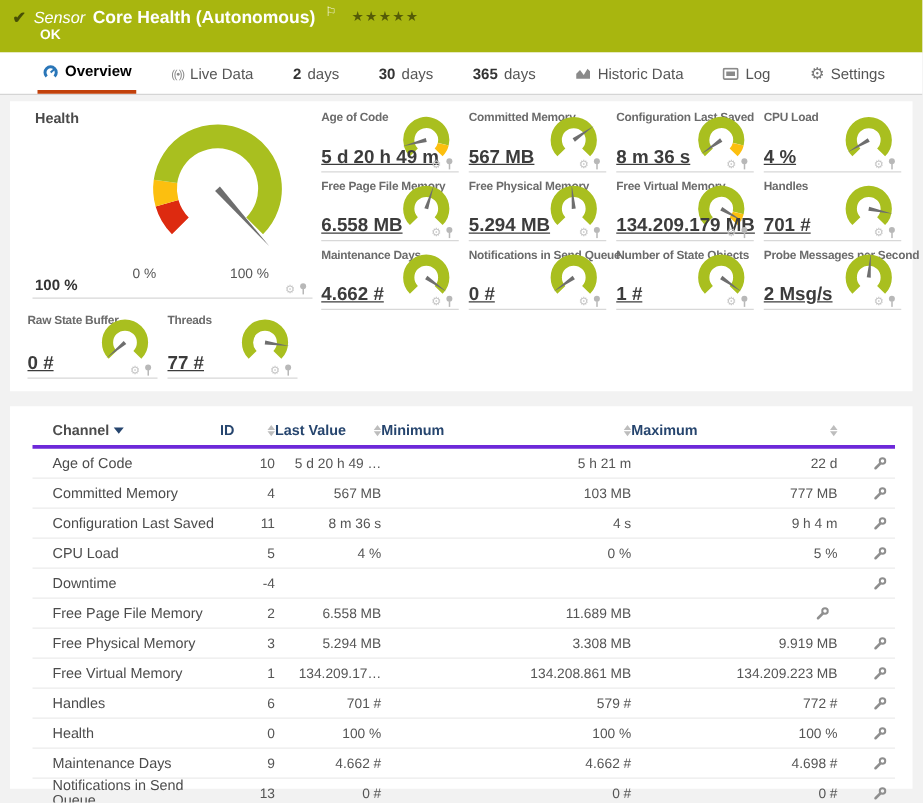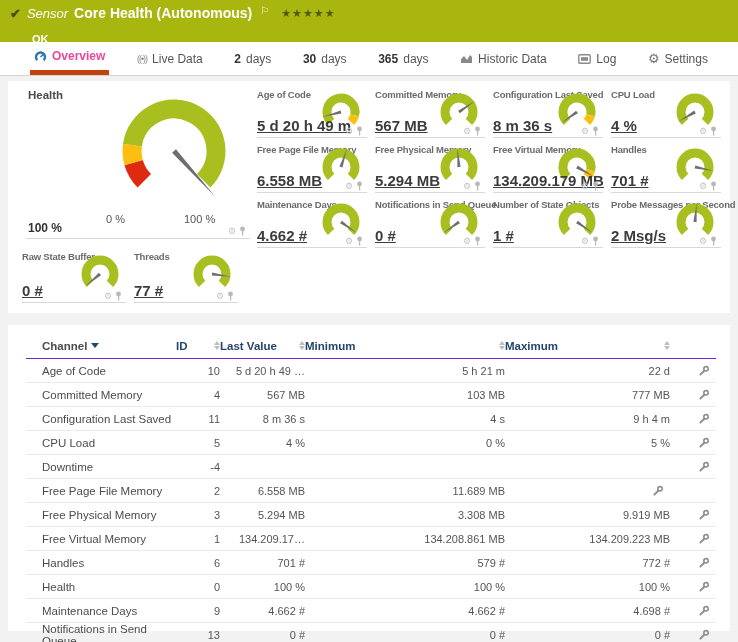--- a/index.html
+++ b/index.html
@@ -7,28 +7,28 @@
               font-family:"Liberation Sans", sans-serif; }
 
   
   .topbar { height:42px; background:#a8b60f; color:#fff; padding:5px 10px 0 10px; }
   .topbar-row1 { display:flex; align-items:center; gap:6px; }
   .check { color:rgba(20,25,0,0.65); font-size:13px; font-weight:bold; }
   .kind  { font-style:italic; font-size:13px; }
   .title { font-weight:bold; font-size:14px; }
   .flag  { font-size:10px; color:rgba(255,255,255,0.85); margin-left:2px; transform:translateY(-3px); }
   .stars { font-size:11px; color:rgba(0,0,0,0.5); letter-spacing:1px; margin-left:6px; }
-  .status-ok { font-size:11px; font-weight:bold; margin-left:22px; margin-top:12px; }
+  .status-ok { font-size:11px; font-weight:bold; margin-left:22px; margin-top:1px; }
 
   
   .tabbar { height:34px; background:#fff; border-bottom:1px solid #d5d5d5;
             display:flex; justify-content:space-between; align-items:stretch;
             padding:0 26px 0 30px; font-size:12px; color:#555; }
   .tab { display:flex; align-items:center; gap:5px; padding:0 4px; cursor:pointer; }
-  .tab.active { border-bottom:5px solid #c2410c; color:#ec4899; font-weight:bold; }
+  .tab.active { border-bottom:3px solid #c2410c; color:#000000; font-weight:bold; }
   .tab-num { font-weight:bold; color:#333; }
   .tab .lbl { white-space:nowrap; }
   .live-glyph { font-size:9px; color:#8a8a8a; letter-spacing:-1px; }
   .gear-glyph { font-size:13px; color:#777; }
 
   
   .gauges-card { margin:5px 8px 0 8px; background:#fff; position:relative; height:232px; }
 
   .health-panel { position:absolute; left:10px; top:4px; width:234px; height:154px; }
   .health-title { position:absolute; left:10px; top:4px; font-size:11.5px; font-weight:bold; color:#4a4a4a; }
@@ -50,21 +50,21 @@
                 font-weight:bold; color:#6b6b6b; white-space:nowrap; }
   .mini-svg { position:absolute; right:8px; top:4px; }
   .mini-value { position:absolute; left:4px; bottom:8px; font-size:15px; font-weight:bold; color:#3c3c3c;text-decoration:underline; }
   .mini-line { position:absolute; left:4px; right:4px; bottom:4px; height:1px; background:#d8d8d8; }
   .mini-icons { position:absolute; right:8px; bottom:6px; display:flex; align-items:center; gap:3px; }
 
   
   .table-card { margin:12px 8px 0 8px; background:#fff; padding:8px 14px 0 18px; height:306px; }
   .trow { display:grid; grid-template-columns:150px 44px 85px 200px 165px 46px;
           align-items:center; height:24px; border-bottom:1px solid #ebebeb; }
-  .trow.thead { height:26px; border-bottom:1px solid #6d28d9; }
+  .trow.thead { height:26px; border-bottom:3px solid #6d28d9; }
   .thead .cell { font-size:11.5px; font-weight:bold; color:#26456e; }
   .cell { font-size:11px; color:#555; }
   .cell.ch { padding-left:16px; color:#4c4c4c; font-size:11.5px; }
   .cell.r  { text-align:right; }
   .cell.ic { display:flex; justify-content:flex-end; padding-right:6px; }
   .hwrap { display:inline-flex; align-items:center; gap:4px; justify-content:space-between; width:100%; }
   .hwrap.left { justify-content:flex-start; }
   .sortset { display:inline-flex; flex-direction:column; gap:1px; }
   .s-up   { width:0;height:0;border-left:3px solid transparent;border-right:3px solid transparent;border-bottom:4px solid #bdbdbd; }
   .s-down { width:0;height:0;border-left:3px solid transparent;border-right:3px solid transparent;border-top:4px solid #bdbdbd; }

